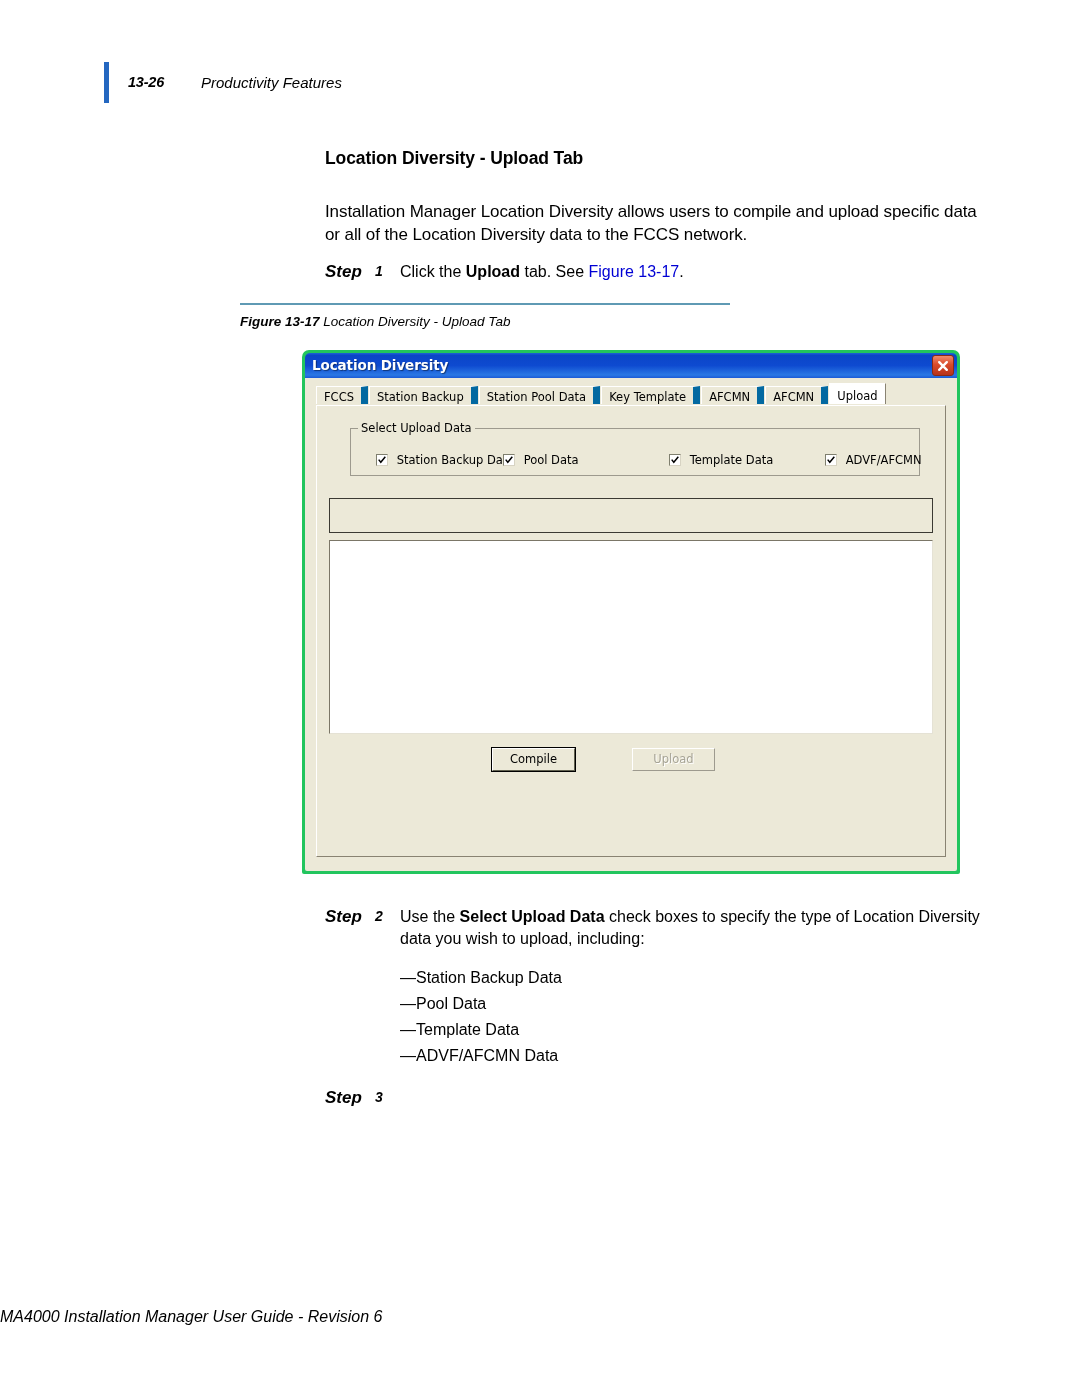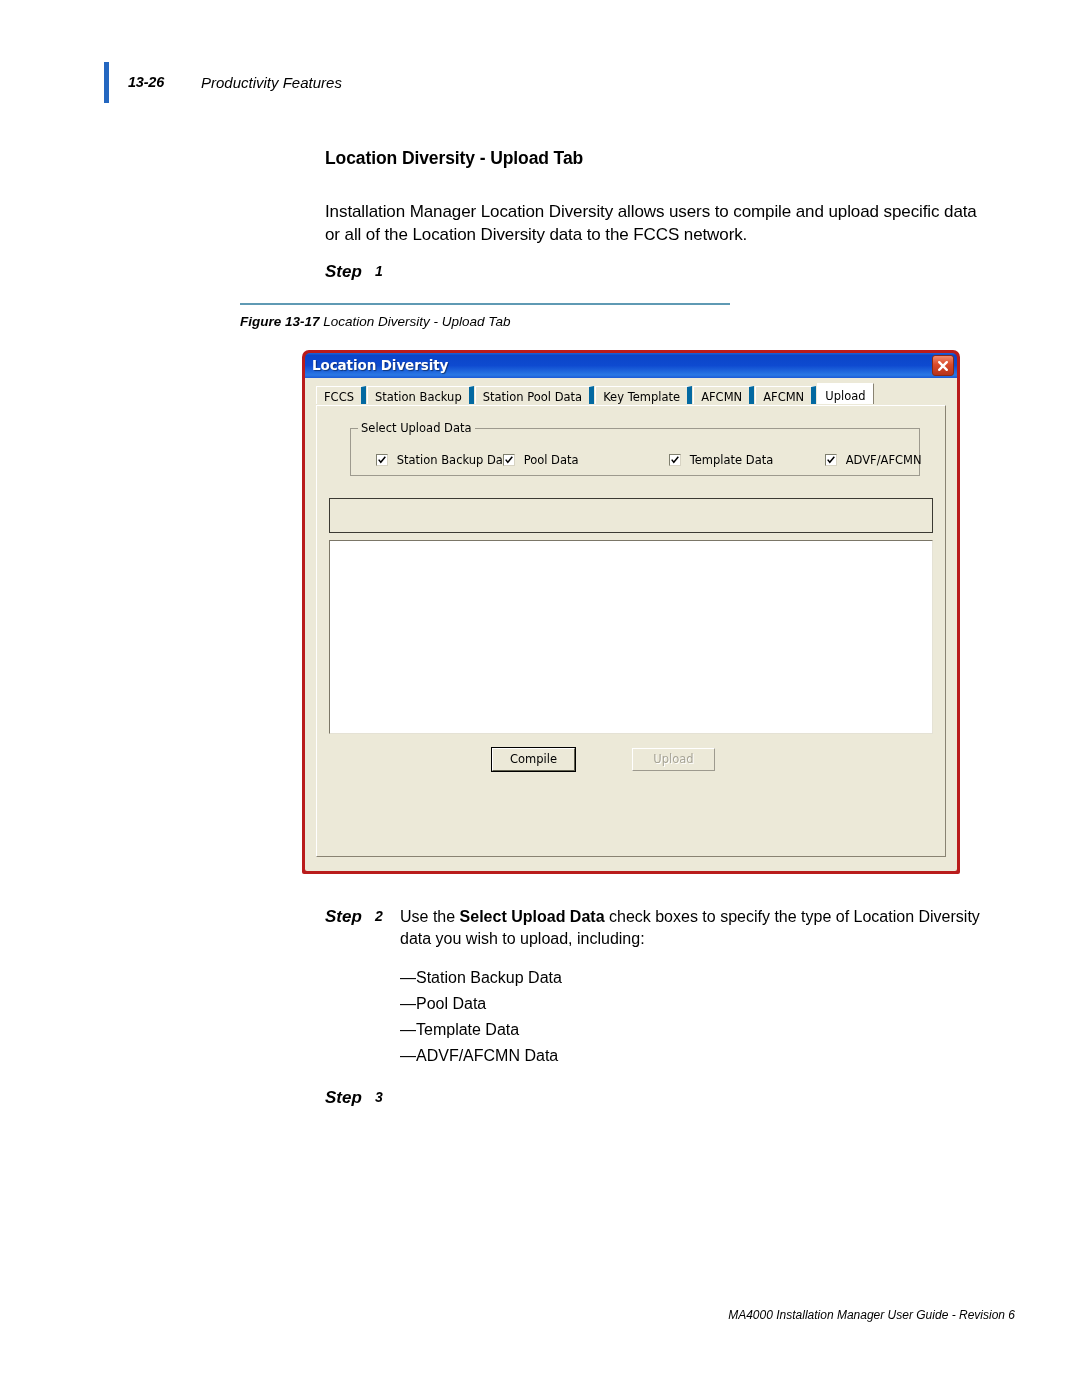--- a/index.html
+++ b/index.html
@@ -129,21 +129,21 @@
     font-style: italic;
   }
 
   
   .dialog {
     position: absolute;
     left: 302px;
     top: 350px;
     width: 658px;
     height: 524px;
-    background: #b91c1c;
+    background: #22c55e;
     border-radius: 7px 7px 2px 2px;
     padding: 3px;
     box-sizing: border-box;
     font-family: "DejaVu Sans", sans-serif;
   }
   .titlebar {
     height: 25px;
     background: linear-gradient(180deg,
         #1d63d6 0%, #0b45c8 10%, #0e4ad0 50%, #2a78e4 88%, #1b5ad6 100%);
     border-radius: 5px 5px 0 0;
@@ -195,21 +195,21 @@
     position: relative;
     float: left;
     height: 18px;
     padding: 2px 7px 0 7px;
     margin-right: 1px;
     font-size: 11.5px;
     line-height: 16px;
     background: #ece9d8;
     border-top: 1px solid #ffffff;
     border-left: 1px solid #ffffff;
-    border-right: 5px solid #0369a1;
+    border-right: 7px solid #0369a1;
     box-sizing: border-box;
     color: #000;
     white-space: nowrap;
   }
   .tab.selected {
     height: 21px;
     margin-top: -3px;
     padding-top: 4px;
     background: #ffffff;
     border-top: 1px solid #ffffff;
@@ -326,44 +326,44 @@
     border-right-color: #9d9a8e;
     border-bottom-color: #9d9a8e;
   }
 
   
   .footer {
     position: absolute;
     left: 0;
     top: 1308px;
     width: 975px;
-    text-align: right;
-    font-size: 12px;
-    font-style: italic;
-    margin-left: 40px;
+    text-align: left;
+    font-size: 16px;
+    font-style: italic;
   }
 </style>
 </head>
 <body>
 
 <div class="page-header">
   <div class="header-bar"></div>
   <div class="header-pagenum">13-26</div>
   <div class="header-title">Productivity Features</div>
 </div>
 
 <div class="content">
 
   <h1 class="section-title">Location Diversity - Upload Tab</h1>
 
   <p class="intro">Installation Manager Location Diversity allows users to compile and upload specific data or all of the Location Diversity data to the FCCS network.</p>
 
   <div class="step" style="margin-top:15px;">
     <span class="step-label">Step</span>
     <span class="step-num">1</span>
+    <span class="step-body"><span>Click the </span><b>Upload</b><span> tab. See </span><span class="link">Figure 13-17</span><span>.</span></span>
   </div>
 </div>
 
 <div class="figure-block">
   <div class="caption-rule"></div>
   <div class="caption">
     <span class="cap-label">Figure 13-17</span>
     <span>Location Diversity - Upload Tab</span>
   </div>
 </div>

